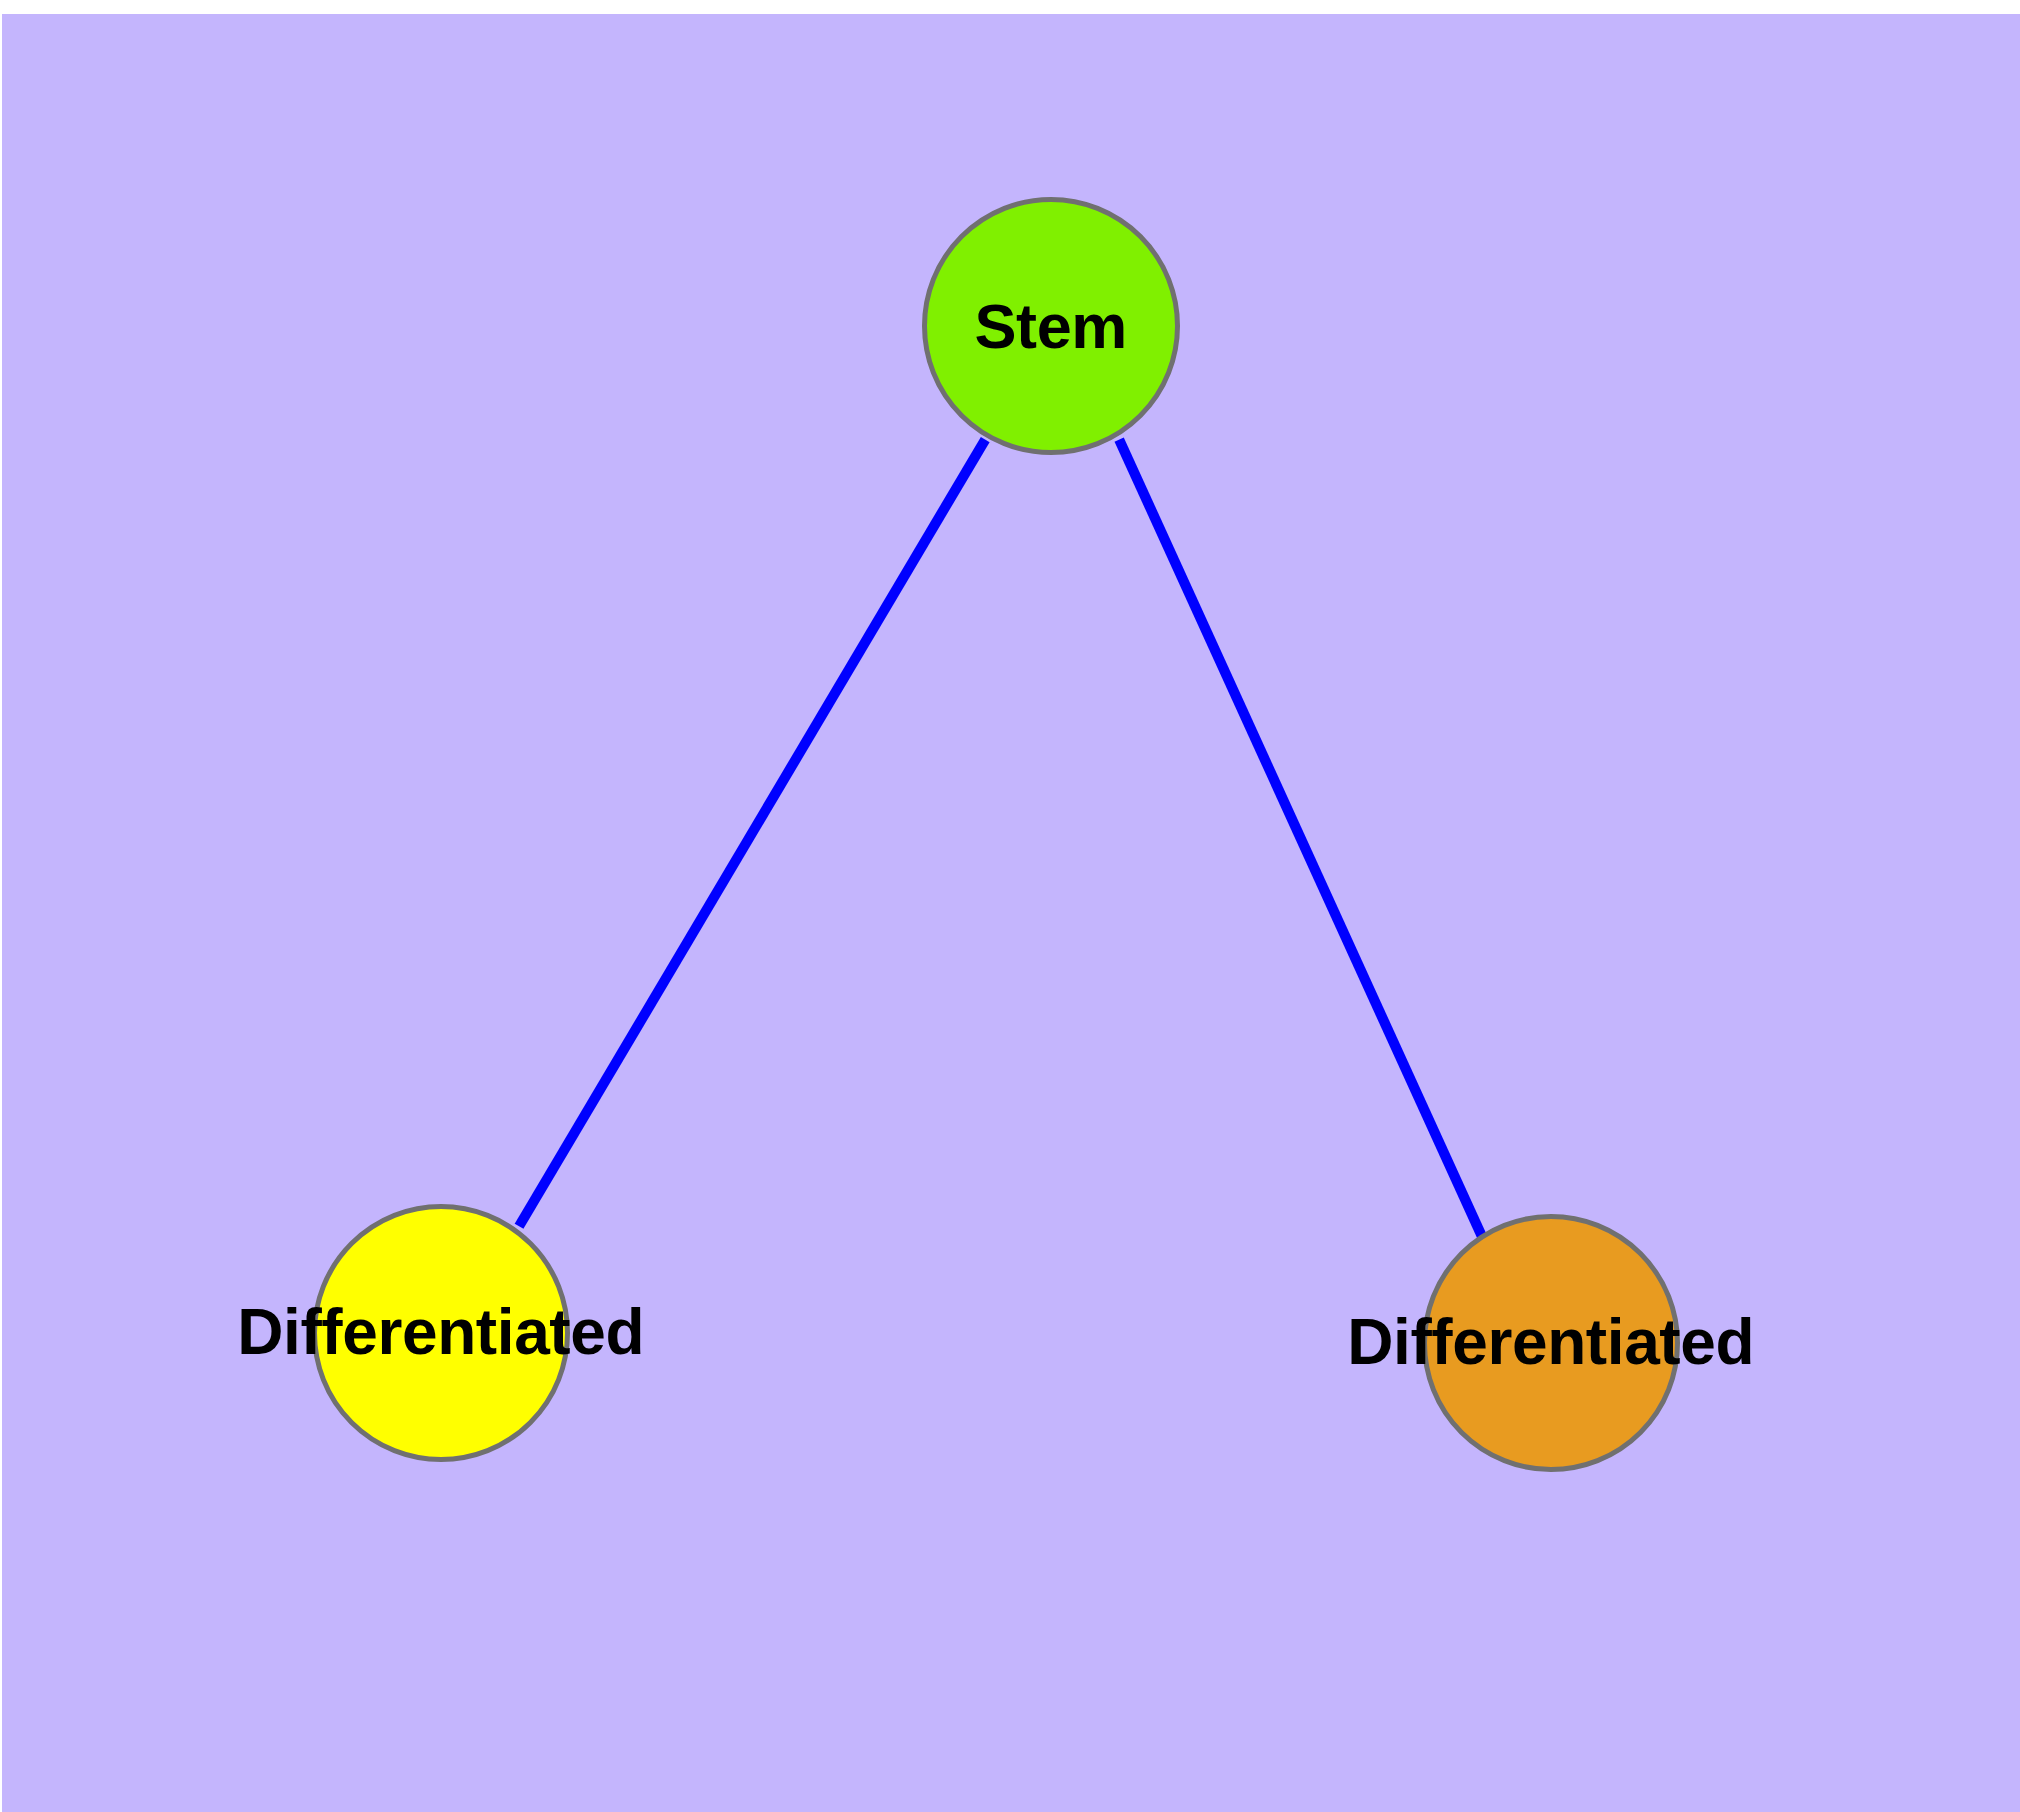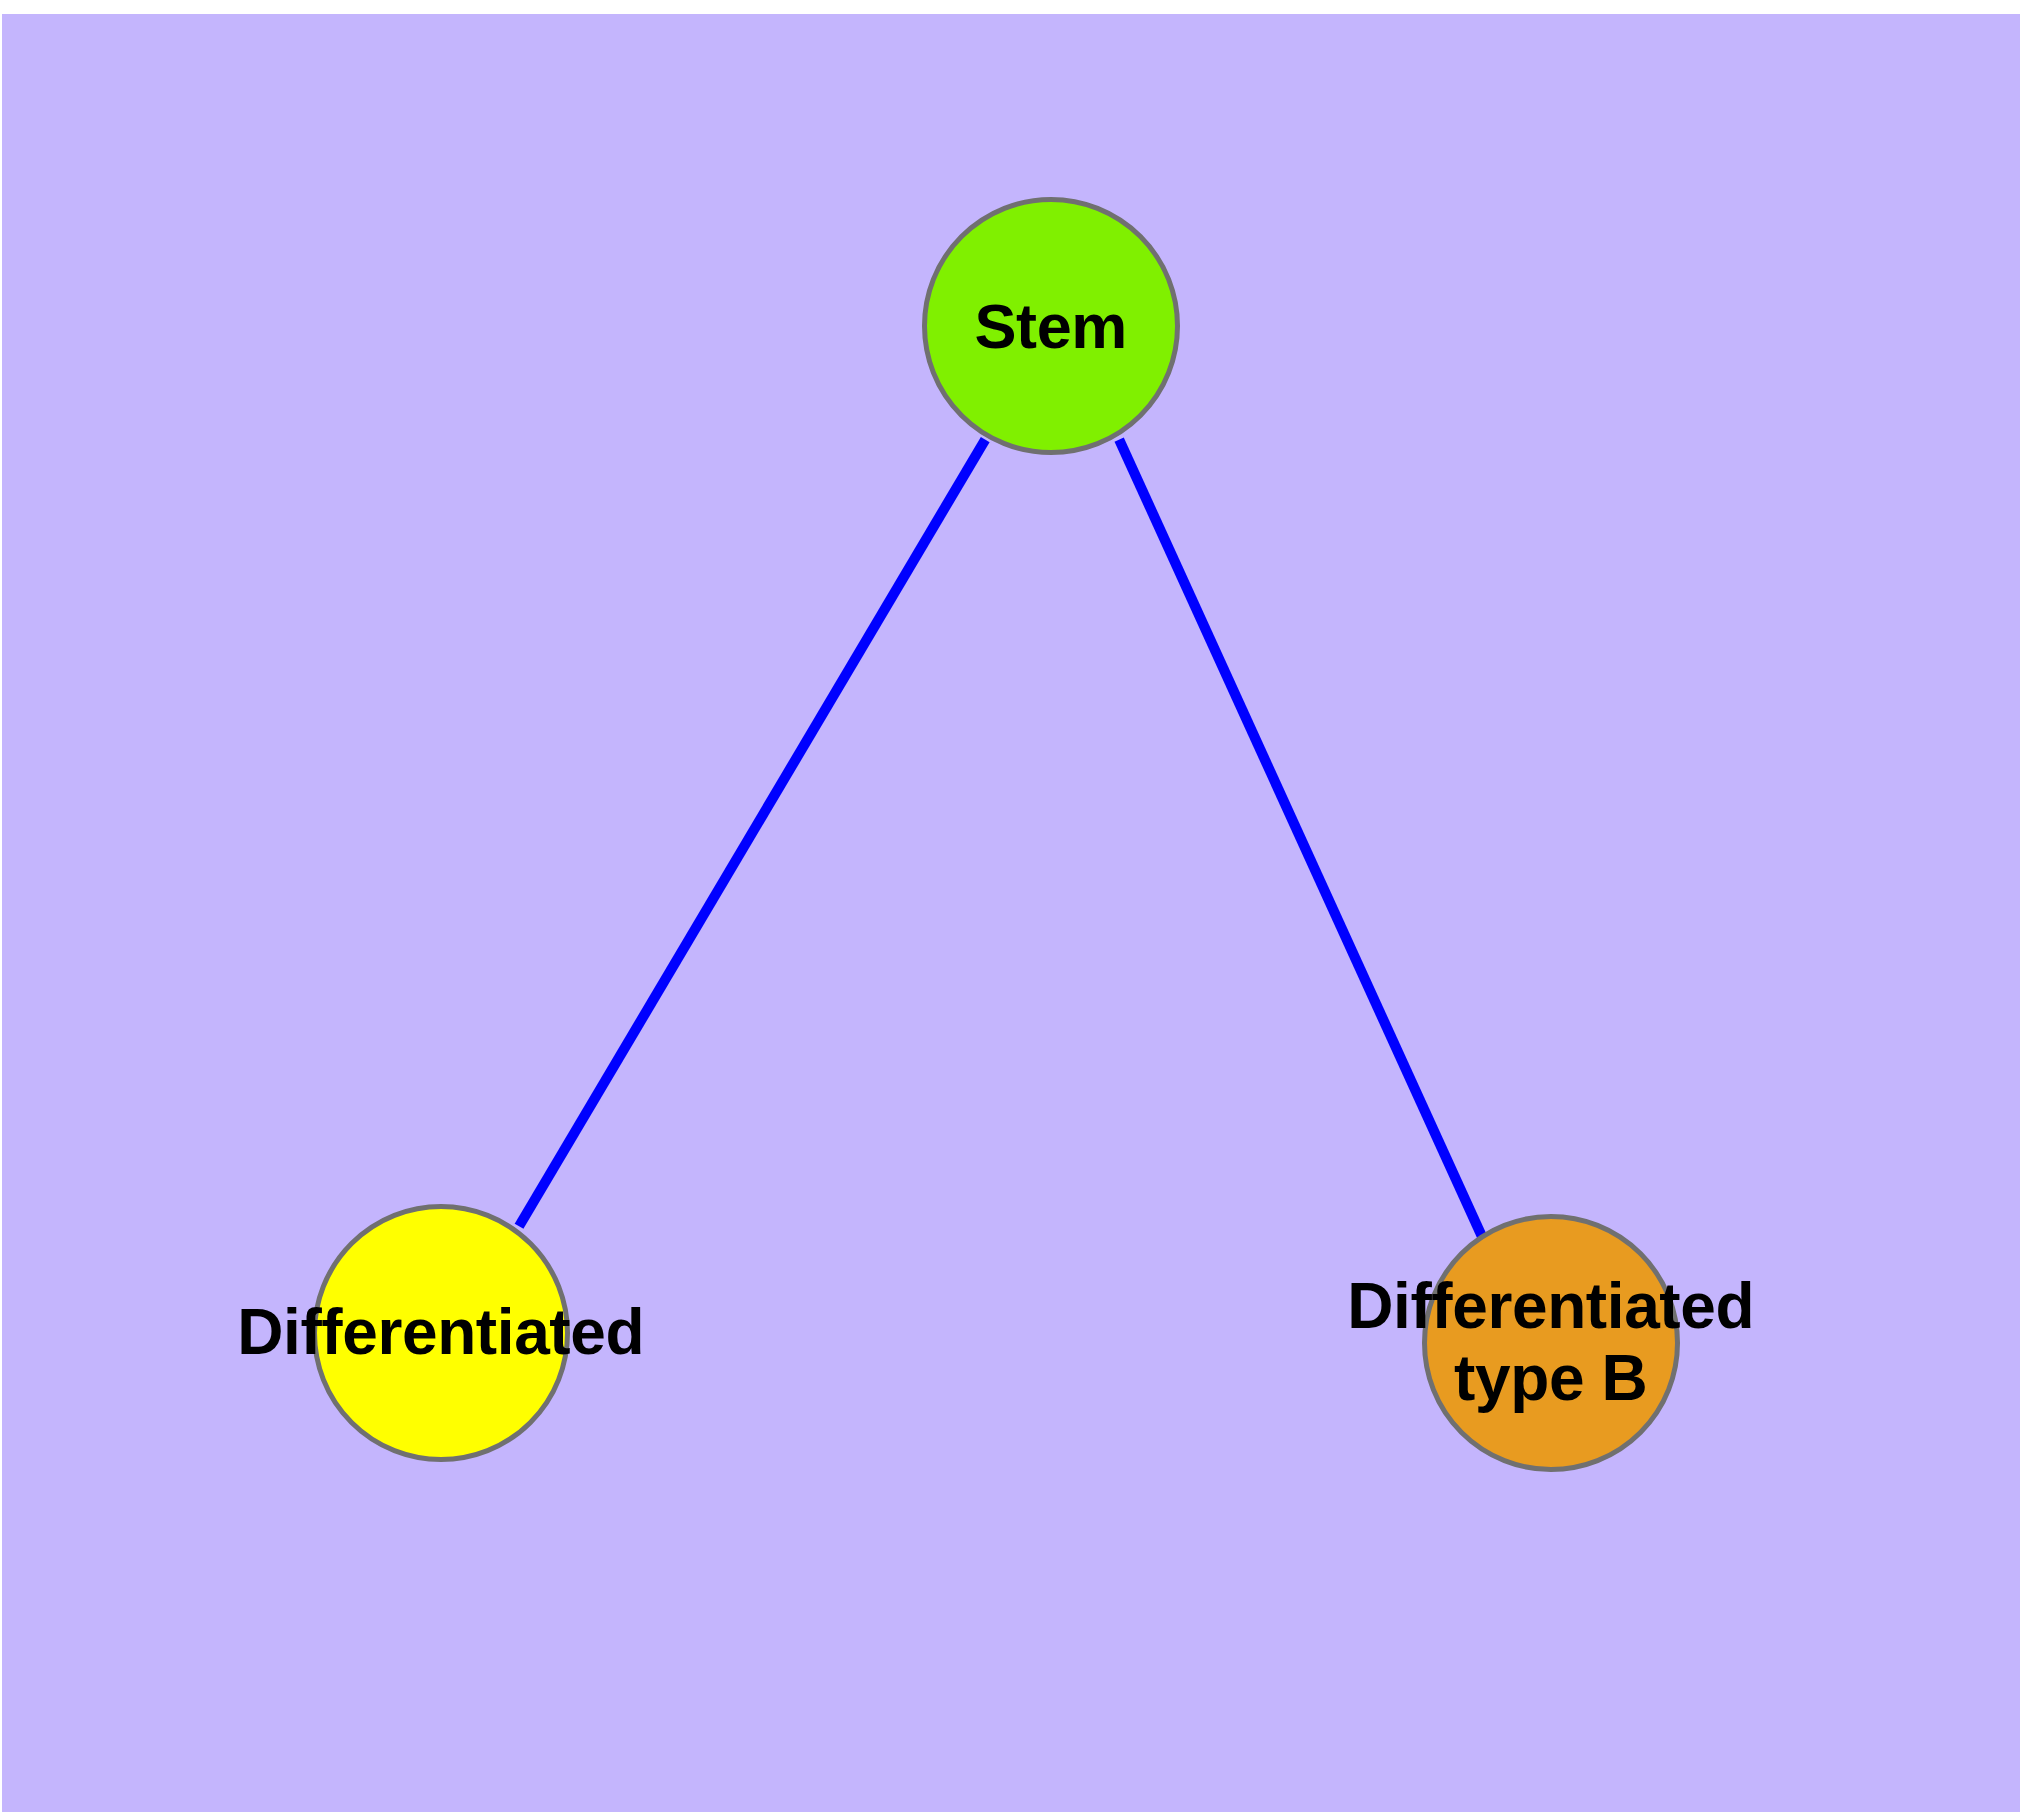--- a/index.html
+++ b/index.html
@@ -112,18 +112,17 @@
 
   <div id="node-type-a" class="graph-node">
     <span class="node-label">
       <span class="label-line">Differentiated</span>
     </span>
   </div>
 
   <div id="node-type-b" class="graph-node">
     <span class="node-label">
       <span class="label-line">Differentiated</span>
-      <span class="label-line">type B</span>
     </span>
   </div>
 
 </div>
 
 
 </body></html>

